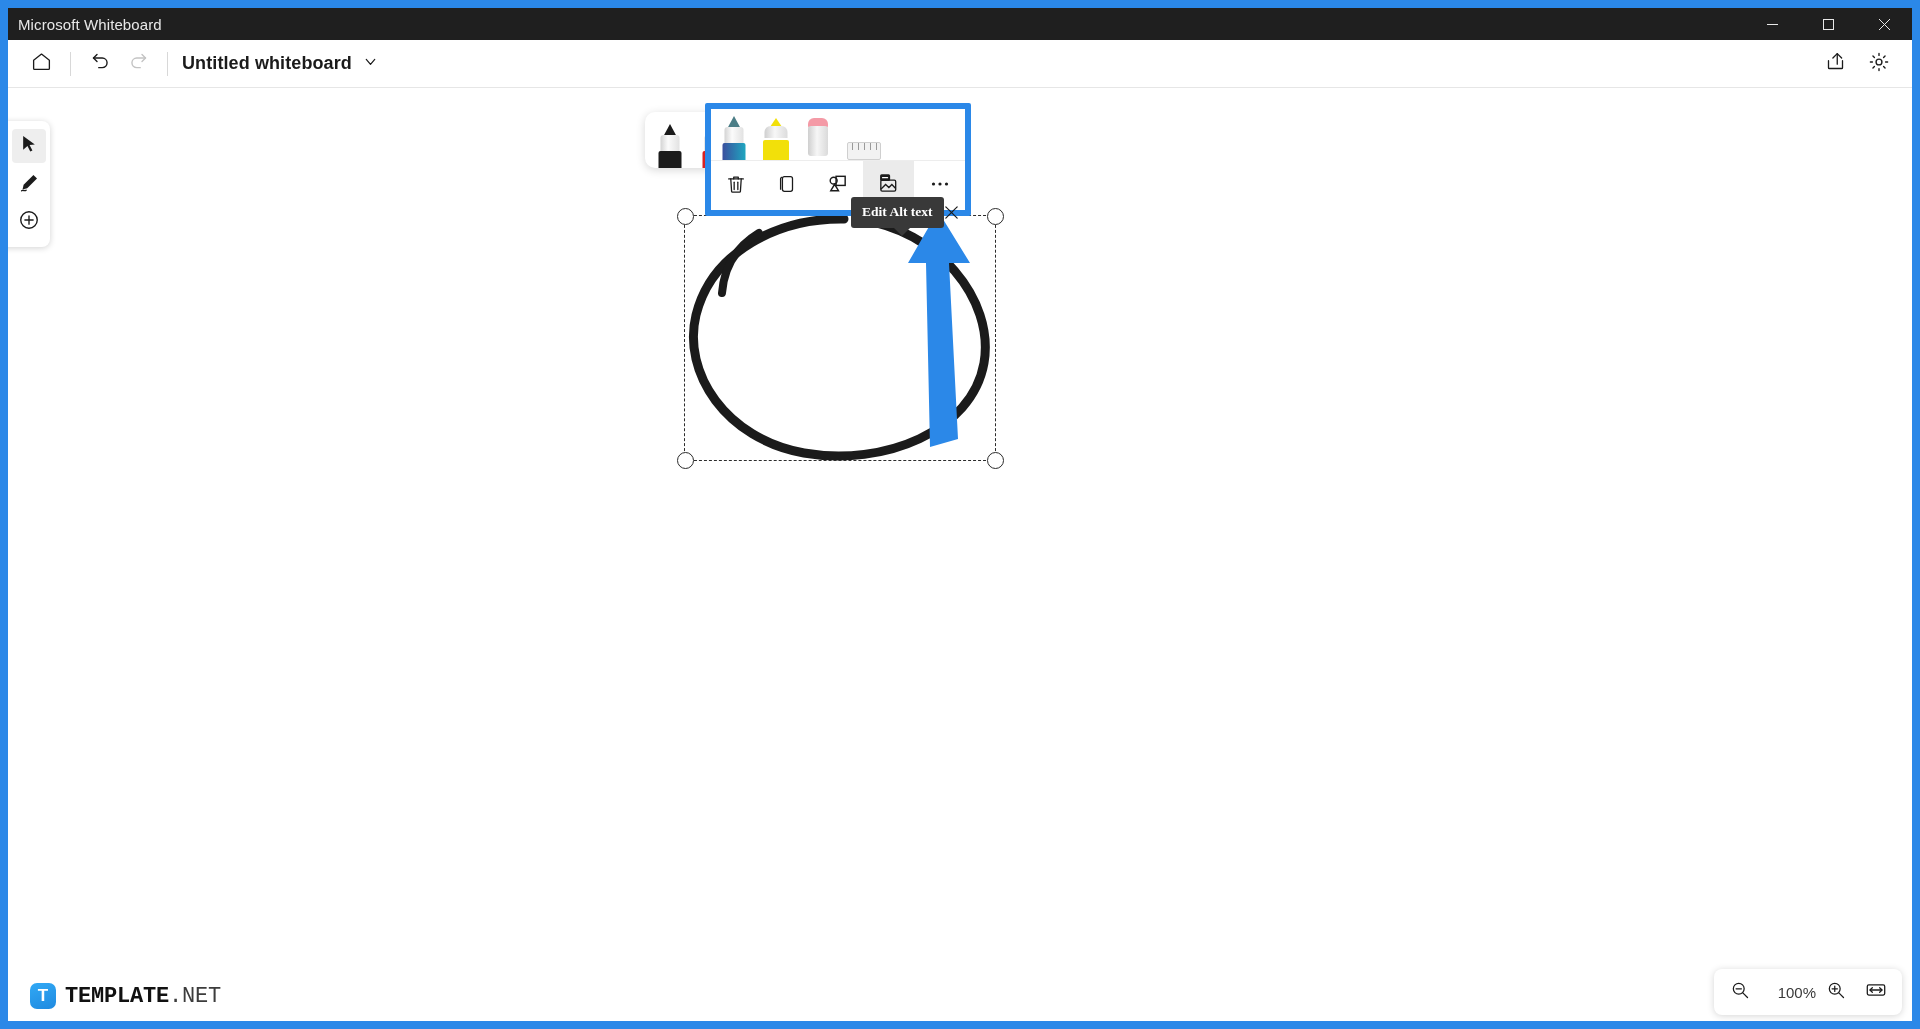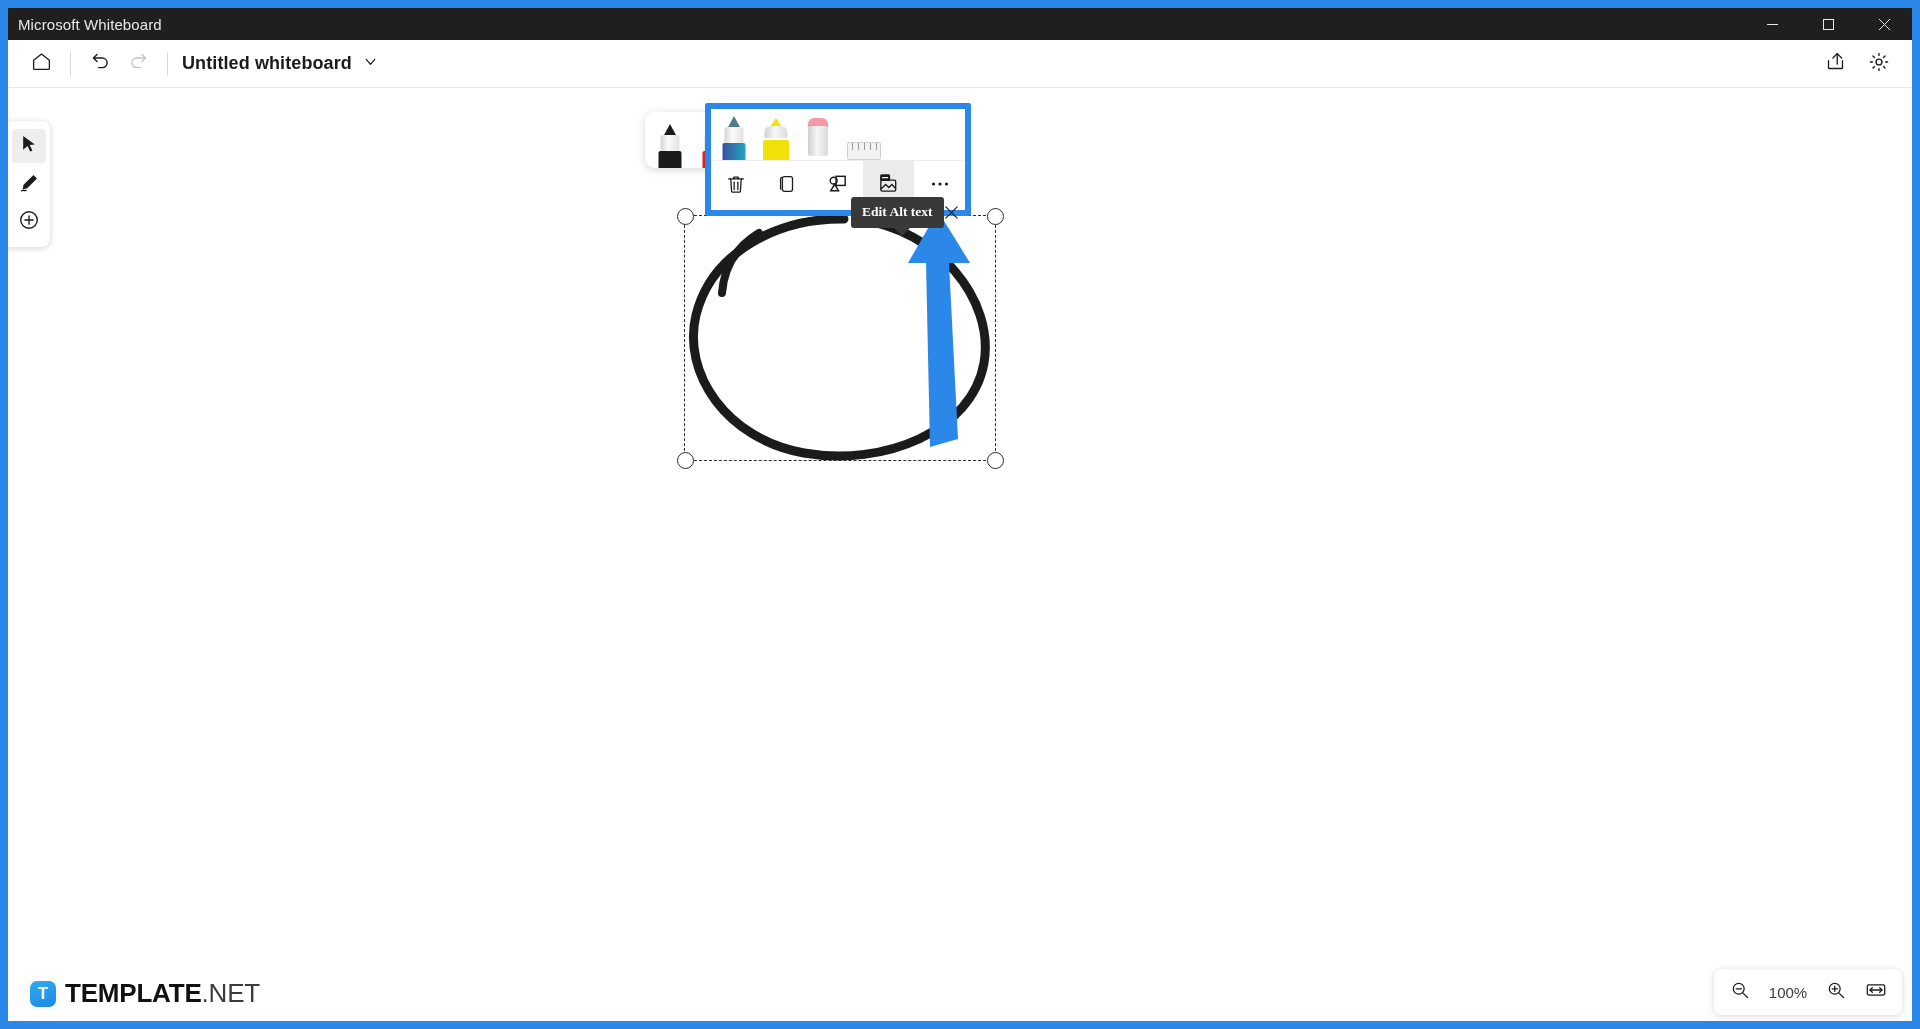--- a/index.html
+++ b/index.html
@@ -298,38 +298,38 @@
     box-shadow: 0 1px 7px rgba(0,0,0,.17);
     display: flex; align-items: center;
     padding: 0 6px;
   }
   .zoom-btn {
     width: 40px; height: 40px;
     display: flex; align-items: center; justify-content: center;
     color: #1b1b1b;
   }
   #zoom-level {
-    min-width: 56px; text-align: center;
+    min-width: 56px; text-align: right;
     font-size: 15px; color: #3a3a3a;
   }
 
   
   #watermark {
     position: absolute;
     left: 22px; bottom: 12px;
     display: flex; align-items: center; gap: 9px;
   }
   #wm-logo {
     width: 26px; height: 26px;
     background: linear-gradient(160deg,#31a9f5,#1f8ae0);
     border-radius: 7px;
     display: flex; align-items: center; justify-content: center;
     color: #ffffff; font-weight: bold; font-size: 17px;
   }
-  #wm-text { font-size: 26px; letter-spacing: -0.2px; color: #111; }
+  #wm-text { font-size: 22px; letter-spacing: -0.2px; color: #111; font-family: Liberation Mono, monospace; }
   #wm-text .bold { font-weight: bold; }
   #wm-text .light { font-weight: normal; color: #3c3c3c; }
 </style>
 </head>
 <body>
 
 <div id="screenshot-frame">
   <div id="app-window">
 
     <div id="title-bar">

